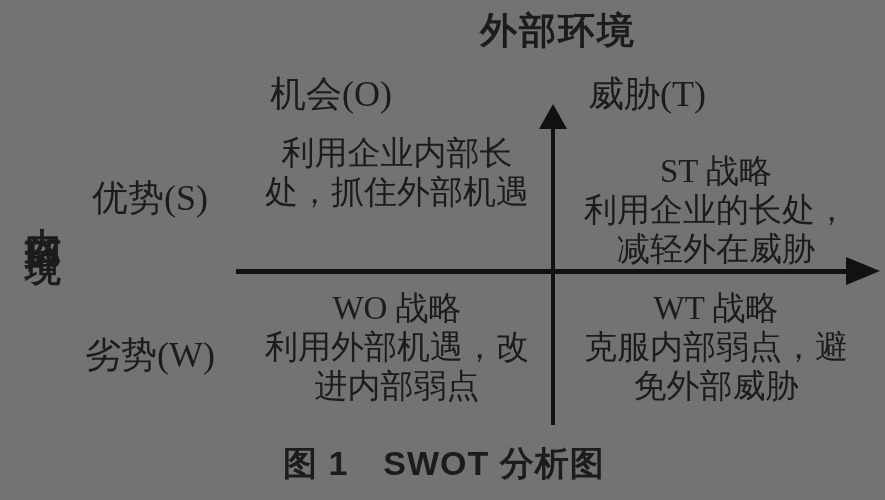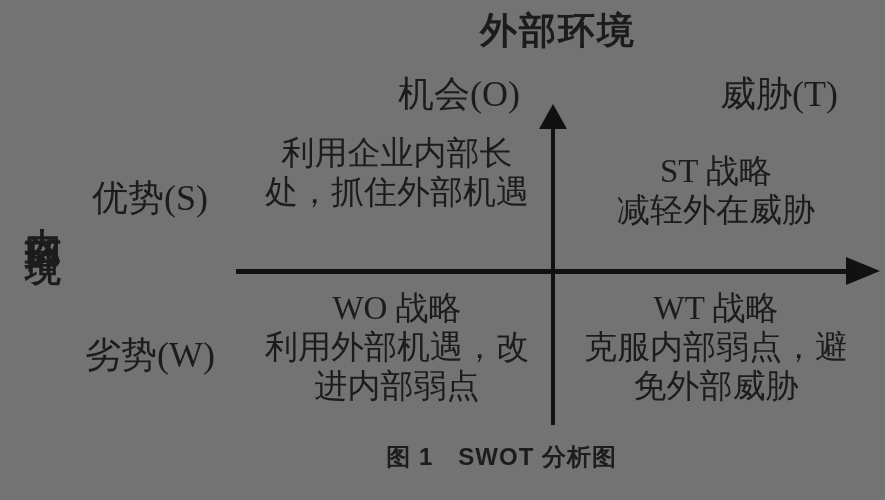--- a/index.html
+++ b/index.html
@@ -36,21 +36,21 @@
   }
   .label-internal {
     left: 20px; top: 198px;
     font-size: 36px;
     writing-mode: vertical-rl;
     text-orientation: upright;
     letter-spacing: 7px;
     line-height: 46px;
   }
 
-  .col-header { top: 70px; width: 250px; font-size: 36px; text-align: right; }
+  .col-header { top: 70px; width: 250px; font-size: 36px; text-align: left; }
   .col-header.opportunity { left: 270px; }
   .col-header.threat      { left: 588px; }
 
   .row-header { left: 45px; width: 210px; font-size: 36px; text-align: center; }
   .row-header.strength { top: 174px; }
   .row-header.weakness { top: 331px; }
 
   .quadrant {
     width: 308px;
     font-size: 33px;
@@ -75,21 +75,21 @@
   }
   .arrowhead.right {
     left: 846px; top: 257px;
     border-top: 14px solid transparent;
     border-bottom: 14px solid transparent;
     border-left: 34px solid #111111;
   }
 
   .caption {
     left: 283px; top: 441px; width: 334px;
-    font-size: 24px; text-align: right; letter-spacing: 1px;
+    font-size: 34px; text-align: left; letter-spacing: 1px;
     white-space: pre;
   }
 </style>
 </head>
 <body>
 
 <div class="stage">
 
   <div class="abs gothic title-external">外部环境</div>
 
@@ -103,20 +103,21 @@
 
   <div class="abs songti row-header weakness">劣势(W)</div>
 
   <div class="abs songti quadrant so">
     <div>利用企业内部长</div>
     <div>处，抓住外部机遇</div>
   </div>
 
   <div class="abs songti quadrant st">
     <div>ST 战略</div>
+    <div>利用企业的长处，</div>
     <div>减轻外在威胁</div>
   </div>
 
   <div class="abs songti quadrant wo">
     <div>WO 战略</div>
     <div>利用外部机遇，改</div>
     <div>进内部弱点</div>
   </div>
 
   <div class="abs songti quadrant wt">

